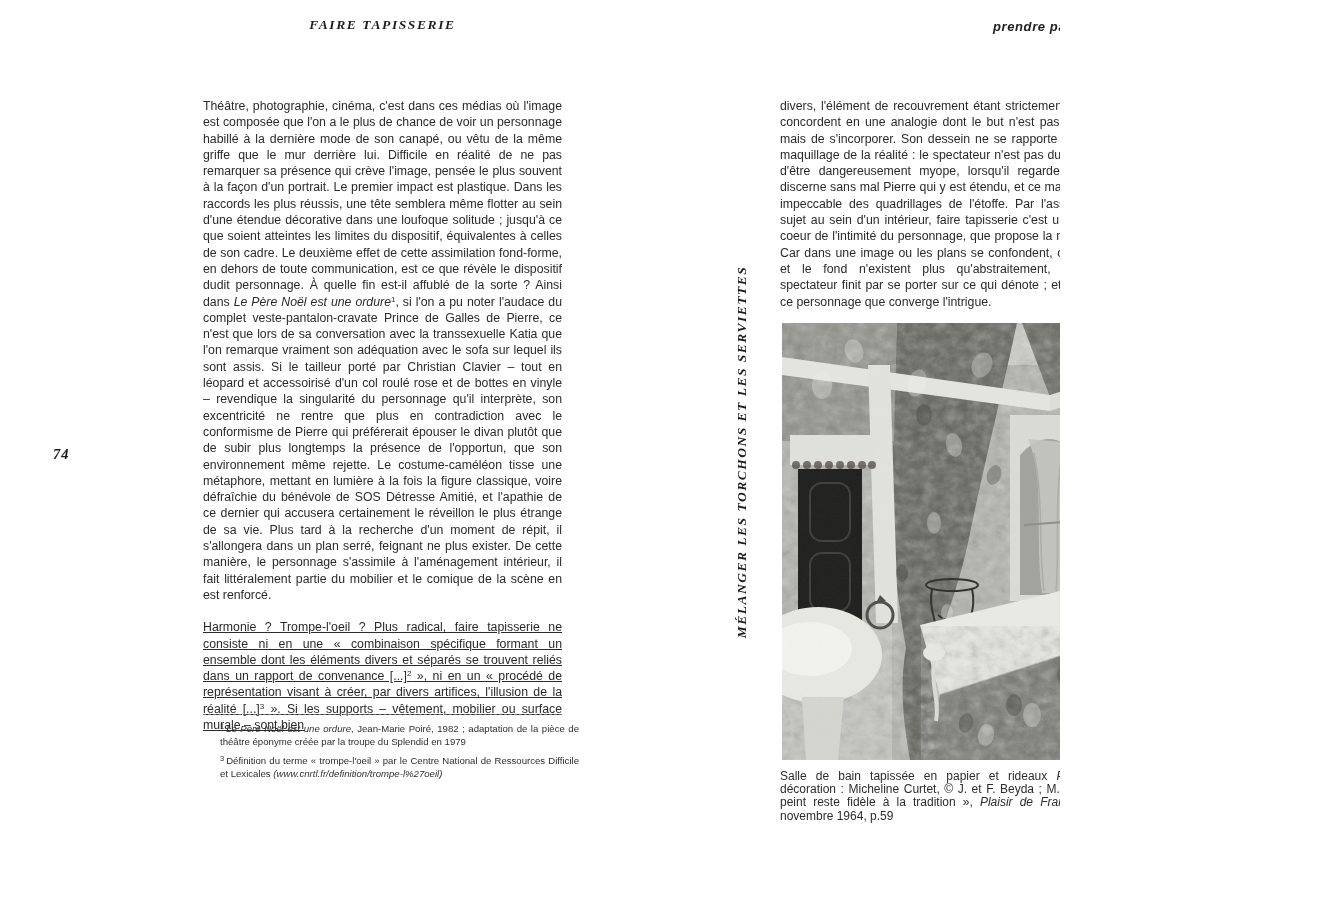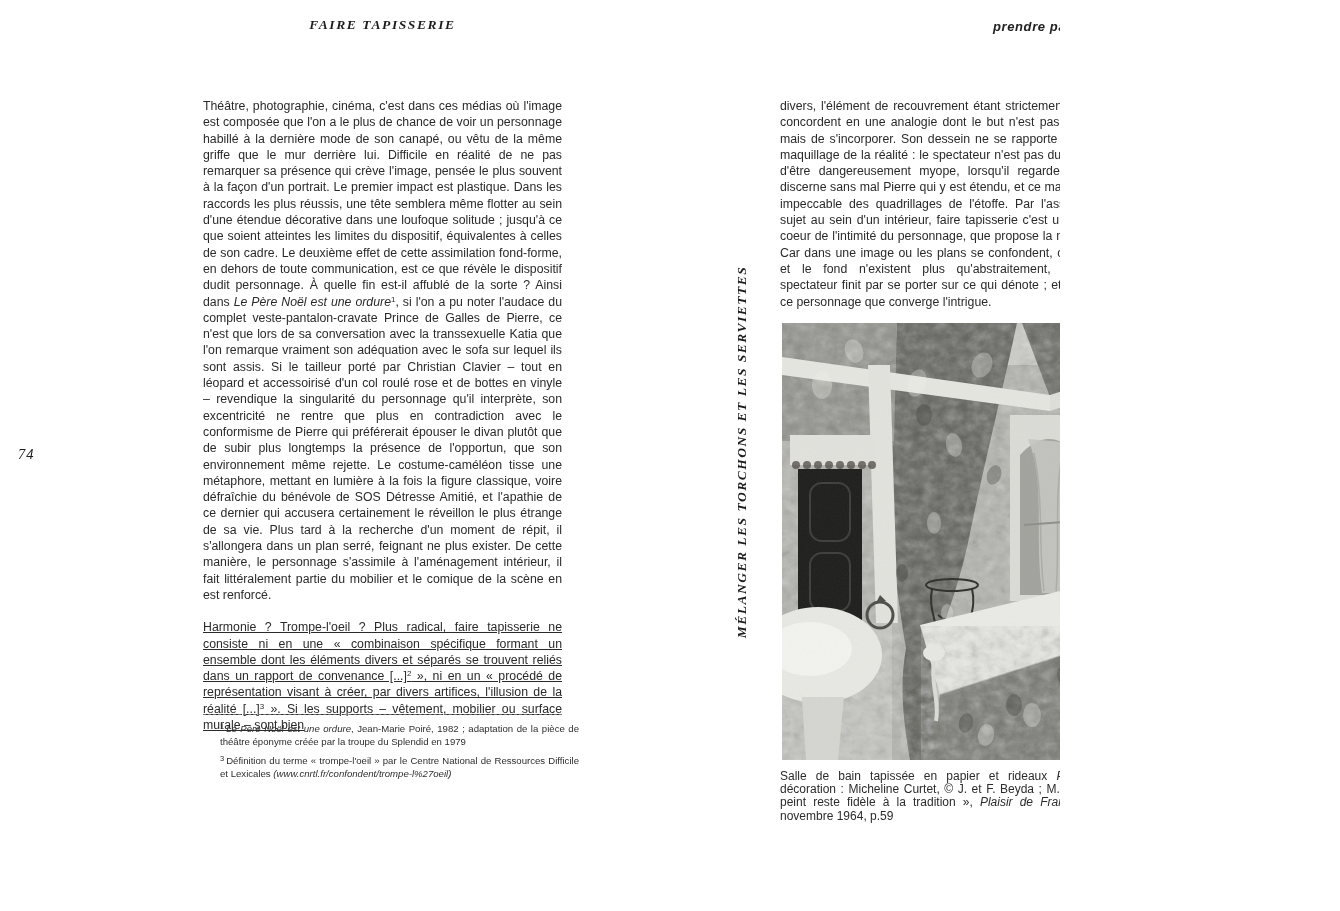--- a/index.html
+++ b/index.html
@@ -12,22 +12,22 @@
     position:absolute;left:203px;top:17px;width:359px;text-align:center;
     font-family:"Liberation Serif",serif;font-style:italic;font-weight:bold;
     font-size:13.5px;letter-spacing:1.6px;color:#1c1c1c;
   }
   .running-head-right{
     position:absolute;left:780px;top:19px;width:360px;text-align:right;
     font-style:italic;font-weight:600;font-size:13px;letter-spacing:0.6px;color:#222;
   }
   .page-num{
     position:absolute;top:446px;
-    font-family:"Liberation Serif",serif;font-style:italic;font-weight:normal;
-    font-size:14.5px;letter-spacing:1px;color:#1c1c1c;
+    font-family:"Liberation Serif",serif;font-style:italic;font-weight:bold;
+    font-size:14.5px;letter-spacing:1px;color:#1c1c1c;margin-left:35px;
   }
   #page-num-left{left:18px;}
   #page-num-right{right:16px;text-align:center;}
   
   .col{position:absolute;text-align:justify;font-size:12.3px;line-height:16.3px;color:#2a2a2a;}
   #left-col{left:203px;top:98px;width:359px;}
   #right-col{left:780px;top:98px;width:360px;}
   .col p{margin:0;}
   .col p + p{margin-top:16px;text-decoration:underline;}
   .it{font-style:italic;}
@@ -61,21 +61,21 @@
   <div class="page-num" id="page-num-right">75</div>
 
   <div class="col" id="left-col">
     <p class="rich"><span>Théâtre, photographie, cinéma, c'est dans ces médias où l'image est composée que l'on a le plus de chance de voir un personnage habillé à la dernière mode de son canapé, ou vêtu de la même griffe que le mur derrière lui. Difficile en réalité de ne pas remarquer sa présence qui crève l'image, pensée le plus souvent à la façon d'un portrait. Le premier impact est plastique. Dans les raccords les plus réussis, une tête semblera même flotter au sein d'une étendue décorative dans une loufoque solitude ; jusqu'à ce que soient atteintes les limites du dispositif, équivalentes à celles de son cadre. Le deuxième effet de cette assimilation fond-forme, en dehors de toute communication, est ce que révèle le dispositif dudit personnage. À quelle fin est-il affublé de la sorte ? Ainsi dans </span><span class="it">Le Père Noël est une ordure</span><sup>1</sup><span>, si l'on a pu noter l'audace du complet veste-pantalon-cravate Prince de Galles de Pierre, ce n'est que lors de sa conversation avec la transsexuelle Katia que l'on remarque vraiment son adéquation avec le sofa sur lequel ils sont assis. Si le tailleur porté par Christian Clavier – tout en léopard et accessoirisé d'un col roulé rose et de bottes en vinyle – revendique la singularité du personnage qu'il interprète, son excentricité ne rentre que plus en contradiction avec le conformisme de Pierre qui préférerait épouser le divan plutôt que de subir plus longtemps la présence de l'opportun, que son environnement même rejette. Le costume-caméléon tisse une métaphore, mettant en lumière à la fois la figure classique, voire défraîchie du bénévole de SOS Détresse Amitié, et l'apathie de ce dernier qui accusera certainement le réveillon le plus étrange de sa vie. Plus tard à la recherche d'un moment de répit, il s'allongera dans un plan serré, feignant ne plus exister. De cette manière, le personnage s'assimile à l'aménagement intérieur, il fait littéralement partie du mobilier et le comique de la scène en est renforcé.</span></p>
     <p class="rich"><span>Harmonie ? Trompe-l'oeil ? Plus radical, faire tapisserie ne consiste ni en une « combinaison spécifique formant un ensemble dont les éléments divers et séparés se trouvent reliés dans un rapport de convenance [...]</span><sup>2</sup><span> », ni en un « procédé de représentation visant à créer, par divers artifices, l'illusion de la réalité [...]</span><sup>3</sup><span> ». Si les supports – vêtement, mobilier ou surface murale – sont bien</span></p>
   </div>
 
   <div id="footnote-rule"></div>
   <div id="footnotes">
     <p class="footnote rich"><sup>1</sup><span><span class="it">Le Père Noël est une ordure</span><span>, Jean-Marie Poiré, 1982 ; adaptation de la pièce de théâtre éponyme créée par la troupe du Splendid en 1979</span></span></p>
-    <p class="footnote rich"><sup>3</sup><span><span>Définition du terme « trompe-l'oeil » par le Centre National de Ressources Difficile et Lexicales </span><span class="it">(www.cnrtl.fr/confondent/trompe-l%27oeil)</span></span></p>
+    <p class="footnote rich"><sup>3</sup><span><span>Définition du terme « trompe-l'oeil » par le Centre National de Ressources Difficile et Lexicales </span><span class="it">(www.cnrtl.fr/definition/trompe-l%27oeil)</span></span></p>
   </div>
 
   <div id="section-title">MÉLANGER LES TORCHONS ET LES SERVIETTES</div>
 
   <div class="col" id="right-col">
     <p>divers, l'élément de recouvrement étant strictement identique, ils concordent en une analogie dont le but n'est pas de s'accorder mais de s'incorporer. Son dessein ne se rapporte pas plus à un maquillage de la réalité : le spectateur n'est pas dupe et, à moins d'être dangereusement myope, lorsqu'il regarde le canapé il discerne sans mal Pierre qui y est étendu, et ce malgré le raccord impeccable des quadrillages de l'étoffe. Par l'assimilation d'un sujet au sein d'un intérieur, faire tapisserie c'est une plongée au coeur de l'intimité du personnage, que propose la mise en scène. Car dans une image ou les plans se confondent, où le vêtement et le fond n'existent plus qu'abstraitement, l'attention du spectateur finit par se porter sur ce qui dénote ; et c'est bien sur ce personnage que converge l'intrigue.</p>
   </div>
 
   <div id="photo" title="Black-and-white photograph of a bathroom papered and curtained in matching floral fabric: draped curtains, papered bathtub panel, pedestal sink, mirror, toilet and tiled floor.">
     <svg viewBox="0 0 355 437" xmlns="http://www.w3.org/2000/svg">

